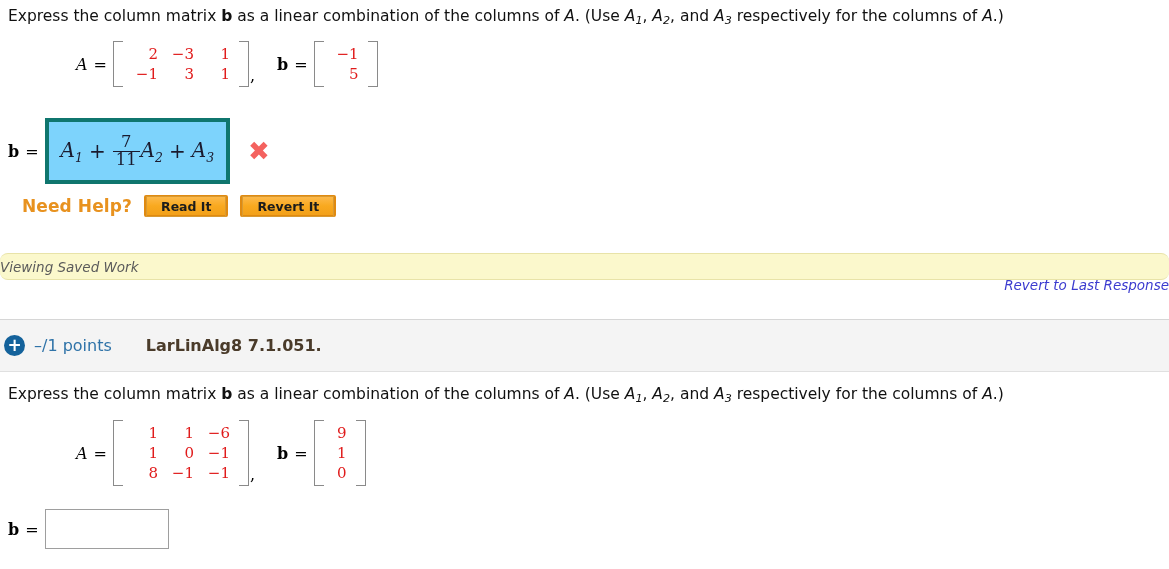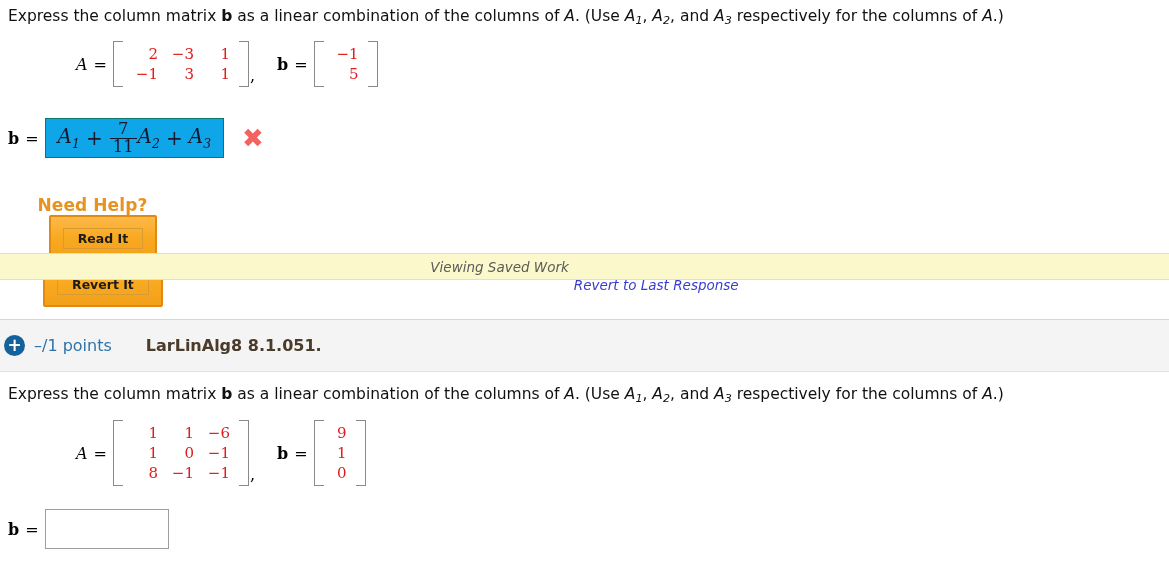--- a/index.html
+++ b/index.html
@@ -87,25 +87,25 @@
     font-family: "DejaVu Serif", "Liberation Serif", serif;
     font-size: 16px;
     color: #000;
     align-self: flex-end;
     padding-bottom: 2px;
     margin-left: 1px;
   }
 
   
   .ansbox {
-    border: 1px solid #0f766e;
-    background: #0ea5e9;
-    display: inline-flex;
-    align-items: center;
-    padding: 0 12px;
+    border: 4px solid #0f766e;
+    background: #7dd3fc;
+    display: inline-flex;
+    align-items: center;
+    padding: 12px 12px;
     min-height: 40px;
     box-sizing: border-box;
   }
   .mathexpr {
     font-family: "DejaVu Serif", "Liberation Serif", serif;
     font-size: 20px;
     color: #1a1a2e;
     display: inline-flex;
     align-items: center;
     white-space: nowrap;
@@ -138,57 +138,57 @@
     font-weight: bold;
     line-height: 1;
     margin-left: 18px;
     font-family: "DejaVu Sans", sans-serif;
   }
 
   
   .needhelp-row {
     display: flex;
     align-items: center;
-    flex-direction: column;
   }
   .needhelp-lbl {
     color: #e8921f;
     font-weight: bold;
     font-size: 17px;
     letter-spacing: .1px;
   }
   .help-btn {
-    margin-left: 21px;
+    margin-left: 12px;
     background: linear-gradient(to bottom, #fdb94a 0%, #f9a91f 50%, #f2a01a 100%);
     border: 2px solid #e08a10;
     border-radius: 2px;
-    padding: 12px;
+    padding: 0;
     cursor: pointer;
   }
   .help-btn .inner {
     border: 1px solid #d89a33;
     padding: 2px 14px;
     font-weight: bold;
     font-size: 12.5px;
     color: #1c1c1c;
     font-family: "DejaVu Sans", "Liberation Sans", sans-serif;
     white-space: nowrap;
   }
 
   
   .saved-banner {
     background: #fbf8cc;
     border-top: 1px solid #e8e3a8;
     border-bottom: 1px solid #e8e3a8;
     height: 27px;
     display: flex;
     align-items: center;
-    justify-content: center;
+    justify-content: space-between;
     font-style: italic;
     font-size: 13.5px;
+    border-radius: 8px;
   }
   .saved-banner .sv { color: #5a5a5a; }
   .saved-banner .revert {
     color: #3b3bcf;
     margin-left: 5px;
     text-decoration: none;
     cursor: pointer;
     margin-top: 36px;
   }
 
@@ -318,21 +318,21 @@
 <div class="abs saved-banner" style="left:0; top:253px; width:1169px; box-sizing:border-box;">
   <span class="sv">Viewing Saved Work</span>
   <a class="revert">Revert to Last Response</a>
 </div>
 
 <div class="abs section-divider" style="left:0; top:319px; width:1169px;"></div>
 
 <div class="abs points-band" style="left:0; top:320px; width:1169px;">
   <span class="plus-icon">+</span>
   <span class="points-text">–/1 points</span>
-  <span class="qcode">LarLinAlg8 8.1.051.</span>
+  <span class="qcode">LarLinAlg8 7.1.051.</span>
 </div>
 
 <div class="abs prompt" style="left:8px; top:384px;">
   <span>Express the column matrix </span><b>b</b><span> as a linear combination of the columns of </span><span class="it">A</span><span>. (Use </span><span class="it">A</span><sub>1</sub><span>, </span><span class="it">A</span><sub>2</sub><span>, and </span><span class="it">A</span><sub>3</sub><span> respectively for the columns of </span><span class="it">A</span><span>.)</span>
 </div>
 
 <div class="abs eqrow" style="left:76px; top:420px;">
   <span class="mathvar">A</span>
   <span class="eqsign">=</span>
   <span class="matrix">

